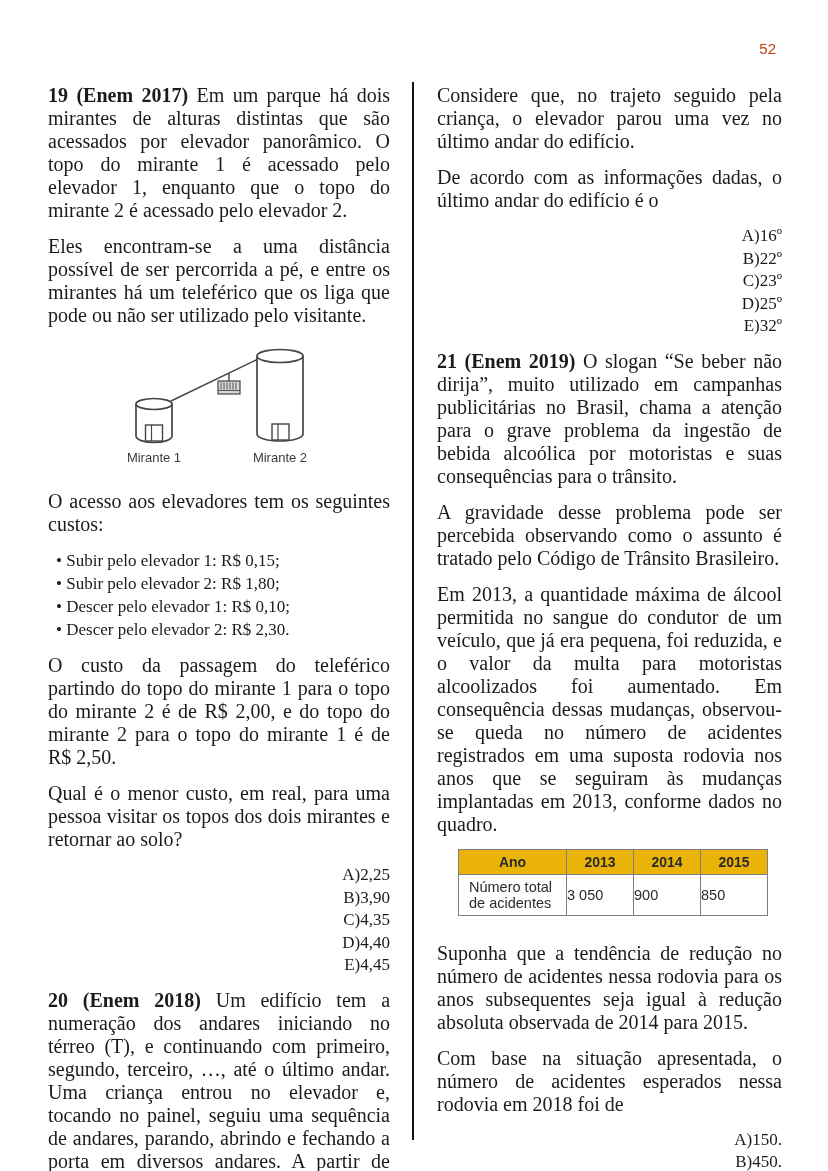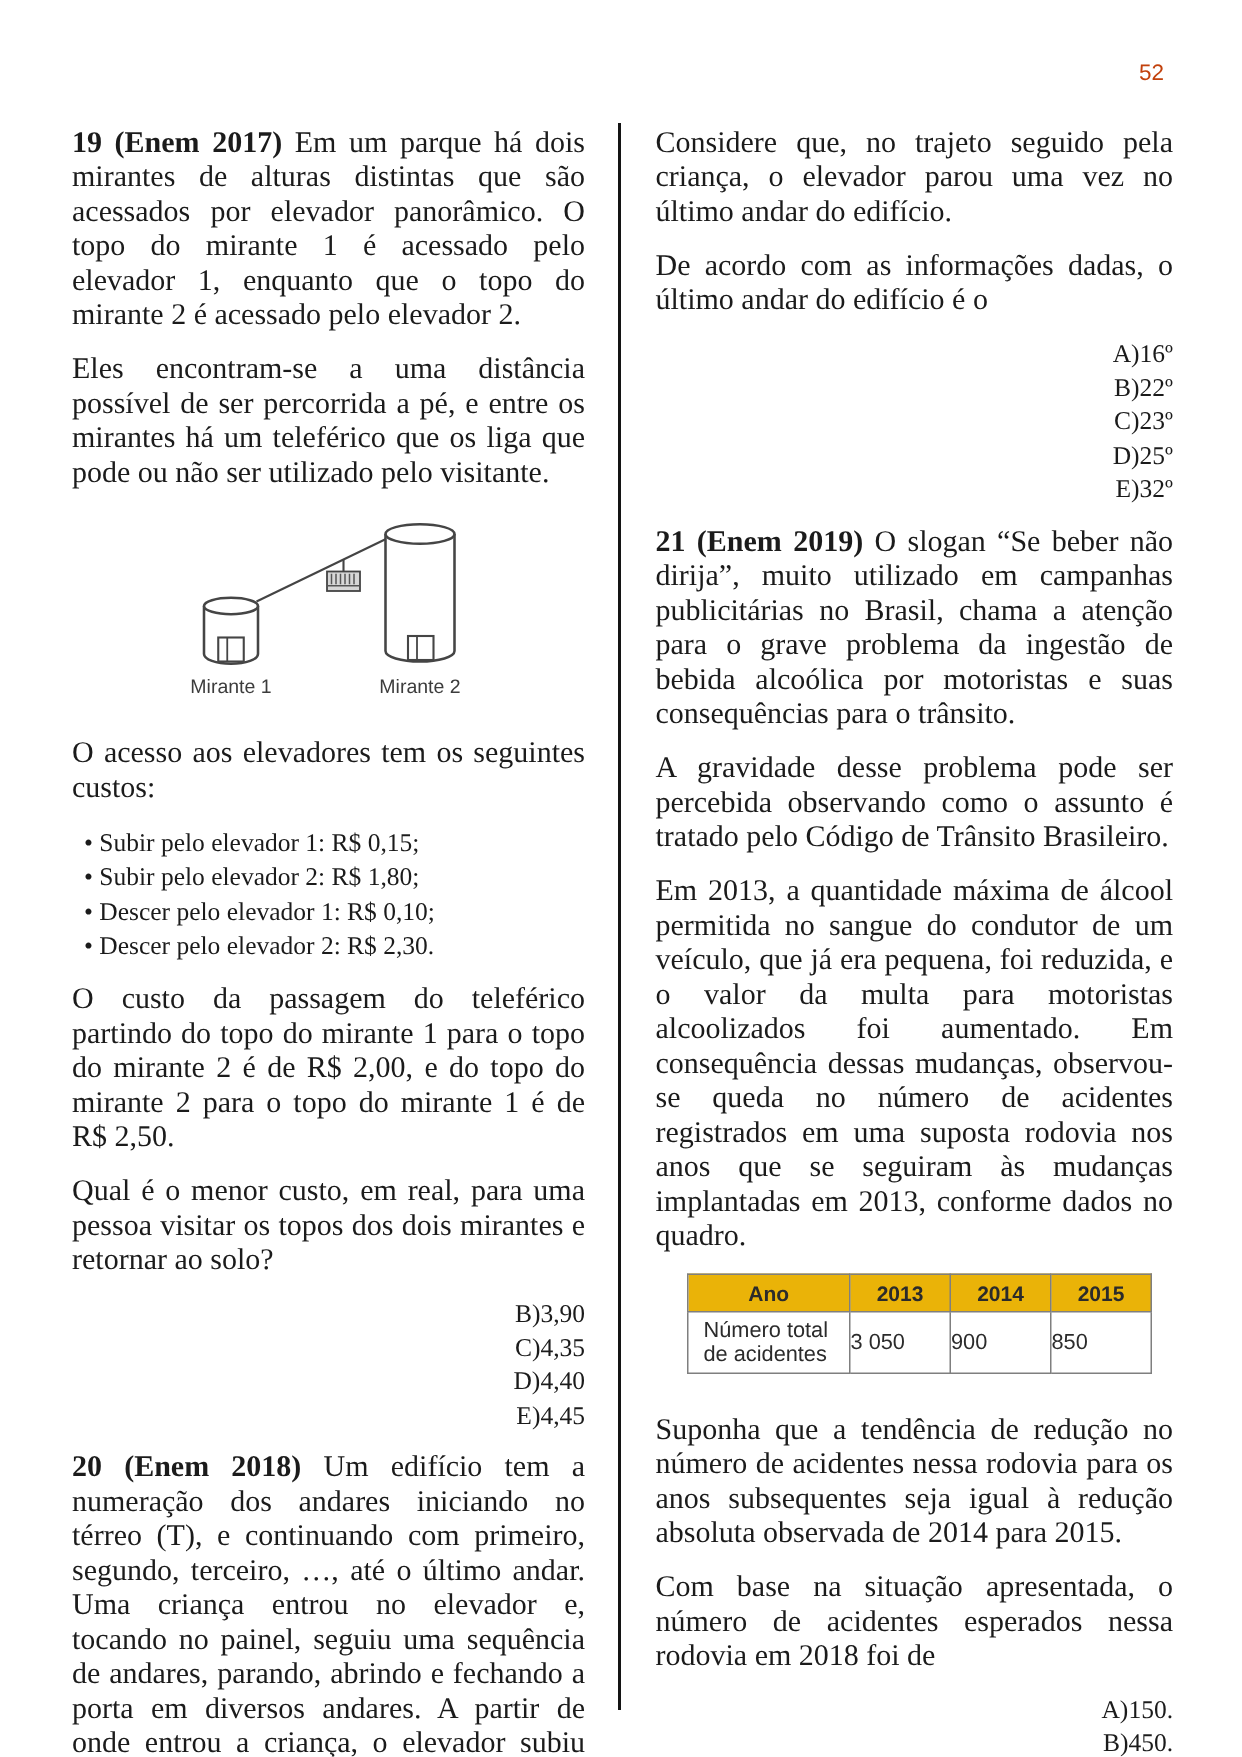--- a/index.html
+++ b/index.html
@@ -112,20 +112,21 @@
     <div class="bullet">• Subir pelo elevador 1: R$ 0,15;</div>
     <div class="bullet">• Subir pelo elevador 2: R$ 1,80;</div>
     <div class="bullet">• Descer pelo elevador 1: R$ 0,10;</div>
     <div class="bullet">• Descer pelo elevador 2: R$ 2,30.</div>
   </div>
 
   <p class="para">O custo da passagem do teleférico partindo do topo do mirante 1 para o topo do mirante 2 é de R$ 2,00, e do topo do mirante 2 para o topo do mirante 1 é de R$ 2,50.</p>
   <p class="para">Qual é o menor custo, em real, para uma pessoa visitar os topos dos dois mirantes e retornar ao solo?</p>
 
   <div class="options">
+    <div class="option"><span class="opt-letter">A)</span><span>2,25</span></div>
     <div class="option"><span class="opt-letter">B)</span><span>3,90</span></div>
     <div class="option"><span class="opt-letter">C)</span><span>4,35</span></div>
     <div class="option"><span class="opt-letter">D)</span><span>4,40</span></div>
     <div class="option"><span class="opt-letter">E)</span><span>4,45</span></div>
   </div>
 
   <p class="para"><strong>20 (Enem 2018)</strong> <span>Um edifício tem a numeração dos andares iniciando no térreo (T), e continuando com primeiro, segundo, terceiro, …, até o último andar. Uma criança entrou no elevador e, tocando no painel, seguiu uma sequência de andares, parando, abrindo e fechando a porta em diversos andares. A partir de onde entrou a criança, o elevador subiu sete andares, em seguida desceu dez, desceu mais treze, subiu nove, desceu quatro e parou no quinto andar, finalizando a sequência.</span></p>
 
 </div>
 

